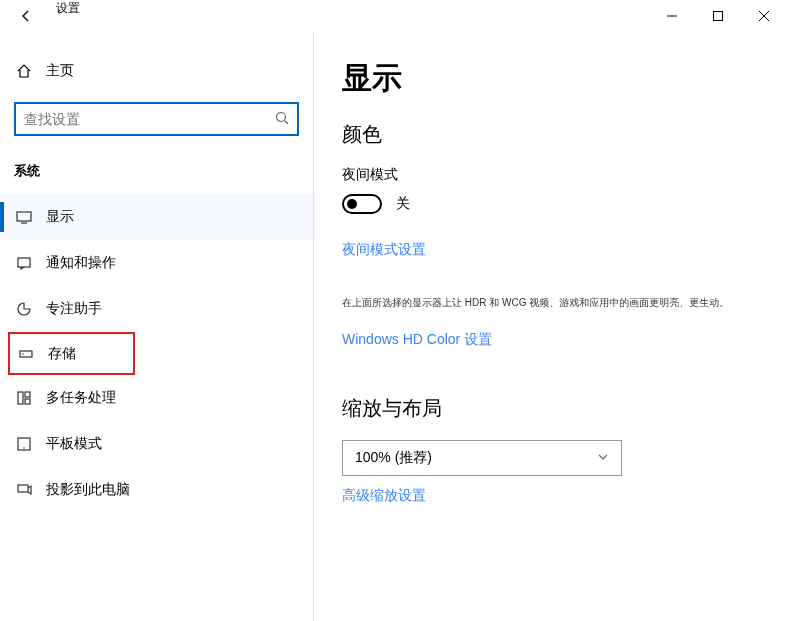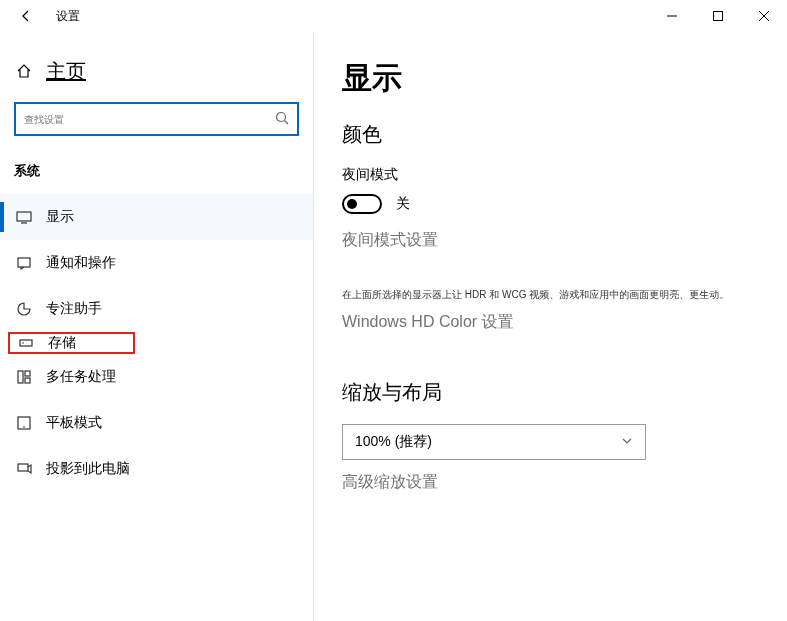--- a/index.html
+++ b/index.html
@@ -9,21 +9,20 @@
       color: #000;
       background: #fff;
       width: 787px;
       height: 621px;
       overflow: hidden;
       position: relative;
     }
     .titlebar {
       height: 32px;
       display: flex;
-      align-items: center;
       padding-left: 10px;
     }
     .back-btn {
       width: 32px;
       height: 32px;
       display: flex;
       align-items: center;
       justify-content: center;
       cursor: pointer;
     }
@@ -55,34 +54,34 @@
       padding-top: 18px;
     }
     .home-row {
       display: flex;
       align-items: center;
       height: 42px;
       padding-left: 14px;
       cursor: pointer;
     }
     .home-row .icon { width: 20px; display: flex; justify-content: center; }
-    .home-row .label { margin-left: 12px; font-size: 20px; text-decoration: underline; }
+    .home-row .label { margin-left: 12px; font-size: 14px; }
     .search-box {
       margin: 10px 14px 0 14px;
       height: 34px;
       border: 2px solid #0067c0;
       display: flex;
       align-items: center;
       padding: 0 8px;
     }
     .search-box input {
       flex: 1;
       border: none;
       outline: none;
-      font-size: 10px;
+      font-size: 14px;
       color: #b91c1c;
       background: transparent;
     }
     .search-icon { color: #666; cursor: pointer; }
     .section-title {
       margin: 26px 0 14px 14px;
       font-size: 13px;
       font-weight: 600;
     }
     .nav-item {
@@ -151,42 +150,43 @@
     .toggle .knob {
       width: 10px;
       height: 10px;
       background: #000;
       border-radius: 50%;
       position: absolute;
       left: 3px;
       top: 3px;
     }
     .link {
-      color: #737373;
-      font-size: 16px;
+      color: #3b82f6;
+      font-size: 14px;
       cursor: pointer;
       margin-bottom: 24px;
       display: inline-block;
+      margin-top: 11px;
     }
     .desc {
       font-size: 10px;
       color: #333;
       line-height: 1.5;
       margin-bottom: 10px;
     }
     .select-box {
-      width: 304px;
+      width: 280px;
       height: 36px;
       border: 1px solid #999;
       display: flex;
       align-items: center;
       justify-content: space-between;
       padding: 0 12px;
       cursor: pointer;
-      margin-bottom: 12px;
+      margin-bottom: 0;
     }
     .select-box .chevron { color: #666; }
     .spacer-sm { height: 12px; }
   </style>
 </head>
 <body>
 
 <div class="titlebar">
   <div class="back-btn">
     <svg width="16" height="16" viewBox="0 0 16 16">
@@ -261,21 +261,21 @@
     <div class="nav-item">
       <span class="icon">
         <svg width="16" height="16" viewBox="0 0 16 16">
             <path d="M8 2 A6 6 0 1 0 14 8 L8 8 Z" stroke="#333" stroke-width="1.2" fill="none"></path>
           </svg>
       </span>
       <span class="label">专注助手</span>
     </div>
 
 
-    <div class="nav-item highlight-box" style="margin: 0 178px 0 8px; height:22px; padding-left:6px;">
+    <div class="nav-item highlight-box" style="margin: 0 178px 0 8px; height:43px; padding-left:6px;">
       <span class="icon">
         <svg width="16" height="16" viewBox="0 0 16 16">
             <rect x="2" y="5" width="12" height="6" stroke="#333" stroke-width="1.2" fill="none"></rect>
             <circle cx="5" cy="8" r="0.8" fill="#333"></circle>
           </svg>
       </span>
       <span class="label">存储</span>
     </div>
 
     <div class="nav-item">

